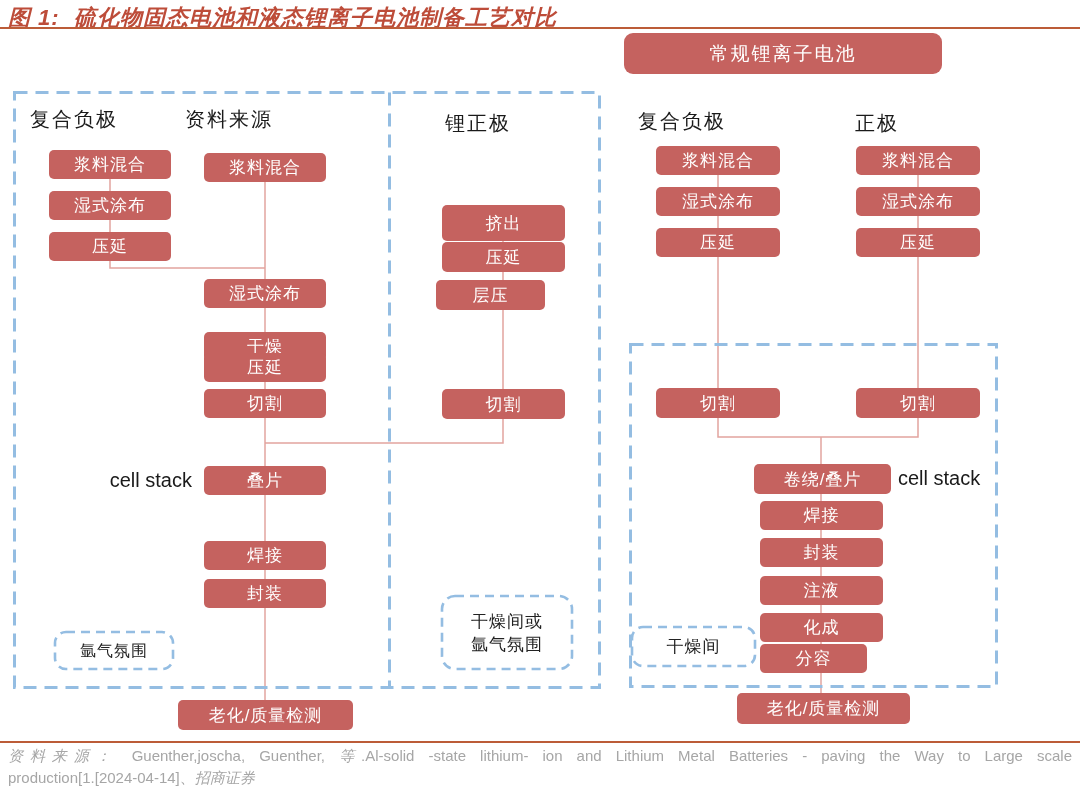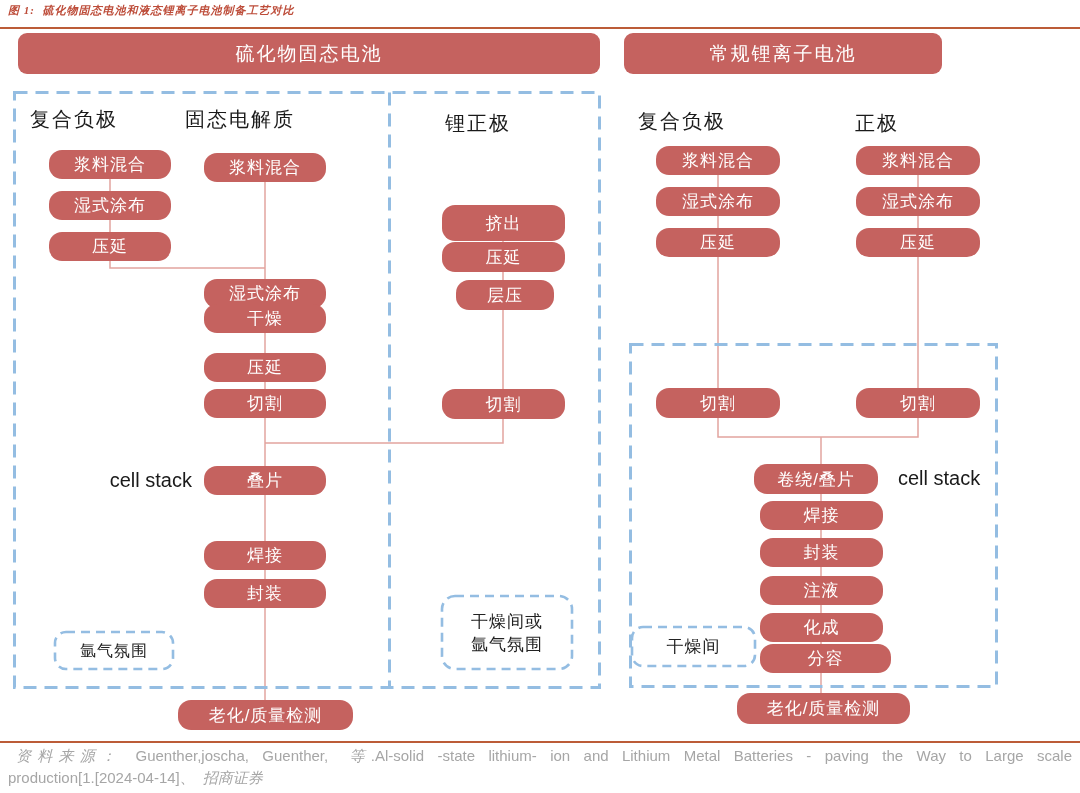--- a/index.html
+++ b/index.html
@@ -2,92 +2,91 @@
 <html style="--red: #c5625f; --blue: #94bde2; --pink: #e2a49f; --accent: #bd4c39; --rule: #bc5c38; --gray: #a6a6a6; --ink: #1a1a1a;"><head>
 <meta charset="utf-8">
 <style>
   :root{
     --red:#c5625f; --blue:#94bde2; --pink:#e2a49f; --accent:#bd4c39;
     --rule:#bc5c38; --gray:#a6a6a6; --ink:#1a1a1a;
   }
   html,body{margin:0;padding:0;background:#fff;}
   .stage{position:relative;width:1080px;height:793px;background:#fff;overflow:hidden;
          font-family:"Liberation Sans",sans-serif;}
-  .fig-title{position:absolute;left:8px;top:3px;font-size:11px;font-weight:bold;
-             font-style:italic;font-family:Liberation Serif, serif;color:var(--accent);
+  .fig-title{position:absolute;left:8px;top:3px;font-size:22px;font-weight:bold;
+             font-style:italic;font-family:Liberation Sans, sans-serif;color:var(--accent);
              letter-spacing:1px;white-space:pre;}
   .title-rule{position:absolute;left:0;top:27px;width:1080px;height:2px;background:var(--rule);}
   .hdrbar{position:absolute;top:33px;height:41px;background:var(--red);border-radius:9px;
           color:#fff;font-size:19px;display:flex;align-items:center;justify-content:center;
           letter-spacing:2px;z-index:3;}
   .overlay{position:absolute;left:0;top:0;z-index:1;}
   .dash{fill:none;stroke:var(--blue);stroke-width:3;stroke-dasharray:13 8;}
   .dash.thin{stroke-width:2.6;stroke-dasharray:9 6;}
   .conn{fill:none;stroke:var(--pink);stroke-width:1.5;}
   .colhead{position:absolute;font-size:20px;color:var(--ink);text-align:left;
            letter-spacing:2px;z-index:2;}
-  .box{position:absolute;height:29px;background:var(--red);border-radius:13px;color:#fff;
+  .box{position:absolute;height:29px;background:var(--red);border-radius:5px;color:#fff;
        font-size:17px;display:flex;align-items:center;justify-content:center;
        letter-spacing:1px;z-index:2;}
   .cellstack{position:absolute;font-size:20px;color:var(--ink);z-index:2;
              font-family:"Liberation Sans",sans-serif;}
   .envtext{position:absolute;display:flex;flex-direction:column;align-items:center;
            justify-content:center;font-size:17px;color:#222;letter-spacing:1px;
            line-height:23px;z-index:2;text-align:center;}
   .src-rule{position:absolute;left:0;top:741px;width:1080px;height:2px;background:var(--rule);}
   .src{position:absolute;left:8px;width:1064px;color:var(--gray);font-size:15px;z-index:2;}
   .src-line1{top:747px;text-align:justify;text-align-last:justify;word-spacing:3px;}
   .src-line2{top:769px;}
-  .cjk{font-family:"DejaVu Serif",serif;font-style:italic;margin-left:8px;}
+  .cjk{font-family:"DejaVu Serif",serif;font-style:italic;}
 </style>
 </head>
 <body>
 
 <div class="stage">
 
   <div class="fig-title">图 1:  硫化物固态电池和液态锂离子电池制备工艺对比</div>
   <div class="title-rule"></div>
 
-  <div class="hdrbar" style="left:18px;width:582px">硫化物固态电池</div>
   <div class="hdrbar" style="left:624px;width:318px">常规锂离子电池</div>
 
   <svg class="overlay" width="1080" height="793">
     <path class="conn" d="M110,162 V268 H265"></path>
     <path class="conn" d="M265,162 V700"></path>
     <path class="conn" d="M503,216 V443 H265"></path>
     <path class="conn" d="M718,160 V437 H918 V160"></path>
     <path class="conn" d="M821,437 V693"></path>
     <rect class="dash" x="14.5" y="92.5" width="585" height="595"></rect>
     <line class="dash" x1="389.5" y1="92.5" x2="389.5" y2="687.5"></line>
     <rect class="dash" x="630.5" y="344.5" width="366" height="342"></rect>
     <rect class="dash thin" x="55" y="632" width="118" height="37" rx="11"></rect>
     <rect class="dash thin" x="442" y="596" width="130" height="73" rx="13"></rect>
     <rect class="dash thin" x="632" y="627" width="123" height="39" rx="11"></rect>
   </svg>
 
   <div class="colhead" style="left:30px;top:106px;width:160px">复合负极</div>
-  <div class="colhead" style="left:185px;top:106px;width:170px">固态电解质</div>
+  <div class="colhead" style="left:185px;top:106px;width:170px">资料来源</div>
   <div class="colhead" style="left:445px;top:110px;width:120px">锂正极</div>
 
   <div class="box" style="left:49px;top:150px;width:122px">浆料混合</div>
   <div class="box" style="left:49px;top:191px;width:122px">湿式涂布</div>
   <div class="box" style="left:49px;top:232px;width:122px">压延</div>
 
   <div class="box" style="left:204px;top:153px;width:122px">浆料混合</div>
   <div class="box" style="left:204px;top:279px;width:122px">湿式涂布</div>
-  <div class="box" style="left:204px;top:304px;width:122px">干燥</div>
+  <div class="box" style="left:204px;top:332px;width:122px">干燥</div>
   <div class="box" style="left:204px;top:353px;width:122px">压延</div>
   <div class="box" style="left:204px;top:389px;width:122px">切割</div>
   <div class="box" style="left:204px;top:466px;width:122px">叠片</div>
   <div class="box" style="left:204px;top:541px;width:122px">焊接</div>
   <div class="box" style="left:204px;top:579px;width:122px">封装</div>
 
   <div class="box" style="left:442px;top:205px;width:123px;height:36px">挤出</div>
   <div class="box" style="left:442px;top:242px;width:123px;height:30px">压延</div>
-  <div class="box" style="left:456px;top:280px;width:98px;height:30px">层压</div>
+  <div class="box" style="left:436px;top:280px;width:109px;height:30px">层压</div>
   <div class="box" style="left:442px;top:389px;width:123px;height:30px">切割</div>
 
   <div class="cellstack" style="left:86px;top:469px;width:106px;text-align:right">cell stack</div>
 
   <div class="envtext" style="left:55px;top:632px;width:118px;height:37px;font-size:16px">氩气氛围</div>
   <div class="envtext" style="left:442px;top:596px;width:130px;height:73px">
     <div>干燥间或</div>
     <div>氩气氛围</div>
   </div>
 
@@ -99,26 +98,26 @@
   <div class="box" style="left:656px;top:146px;width:124px">浆料混合</div>
   <div class="box" style="left:656px;top:187px;width:124px">湿式涂布</div>
   <div class="box" style="left:656px;top:228px;width:124px">压延</div>
   <div class="box" style="left:656px;top:388px;width:124px;height:30px">切割</div>
 
   <div class="box" style="left:856px;top:146px;width:124px">浆料混合</div>
   <div class="box" style="left:856px;top:187px;width:124px">湿式涂布</div>
   <div class="box" style="left:856px;top:228px;width:124px">压延</div>
   <div class="box" style="left:856px;top:388px;width:124px;height:30px">切割</div>
 
-  <div class="box" style="left:754px;top:464px;width:124px;height:30px">卷绕/叠片</div>
+  <div class="box" style="left:754px;top:464px;width:137px;height:30px">卷绕/叠片</div>
   <div class="box" style="left:760px;top:501px;width:123px">焊接</div>
   <div class="box" style="left:760px;top:538px;width:123px">封装</div>
   <div class="box" style="left:760px;top:576px;width:123px">注液</div>
   <div class="box" style="left:760px;top:613px;width:123px">化成</div>
-  <div class="box" style="left:760px;top:644px;width:131px">分容</div>
+  <div class="box" style="left:760px;top:644px;width:107px">分容</div>
 
   <div class="cellstack" style="left:898px;top:467px;width:106px;text-align:left">cell stack</div>
 
   <div class="envtext" style="left:632px;top:627px;width:123px;height:39px">干燥间</div>
 
   <div class="box" style="left:737px;top:693px;width:173px;height:31px">老化/质量检测</div>
 
   <div class="src-rule"></div>
   <div class="src src-line1">
     <span class="cjk">资料来源：</span>

